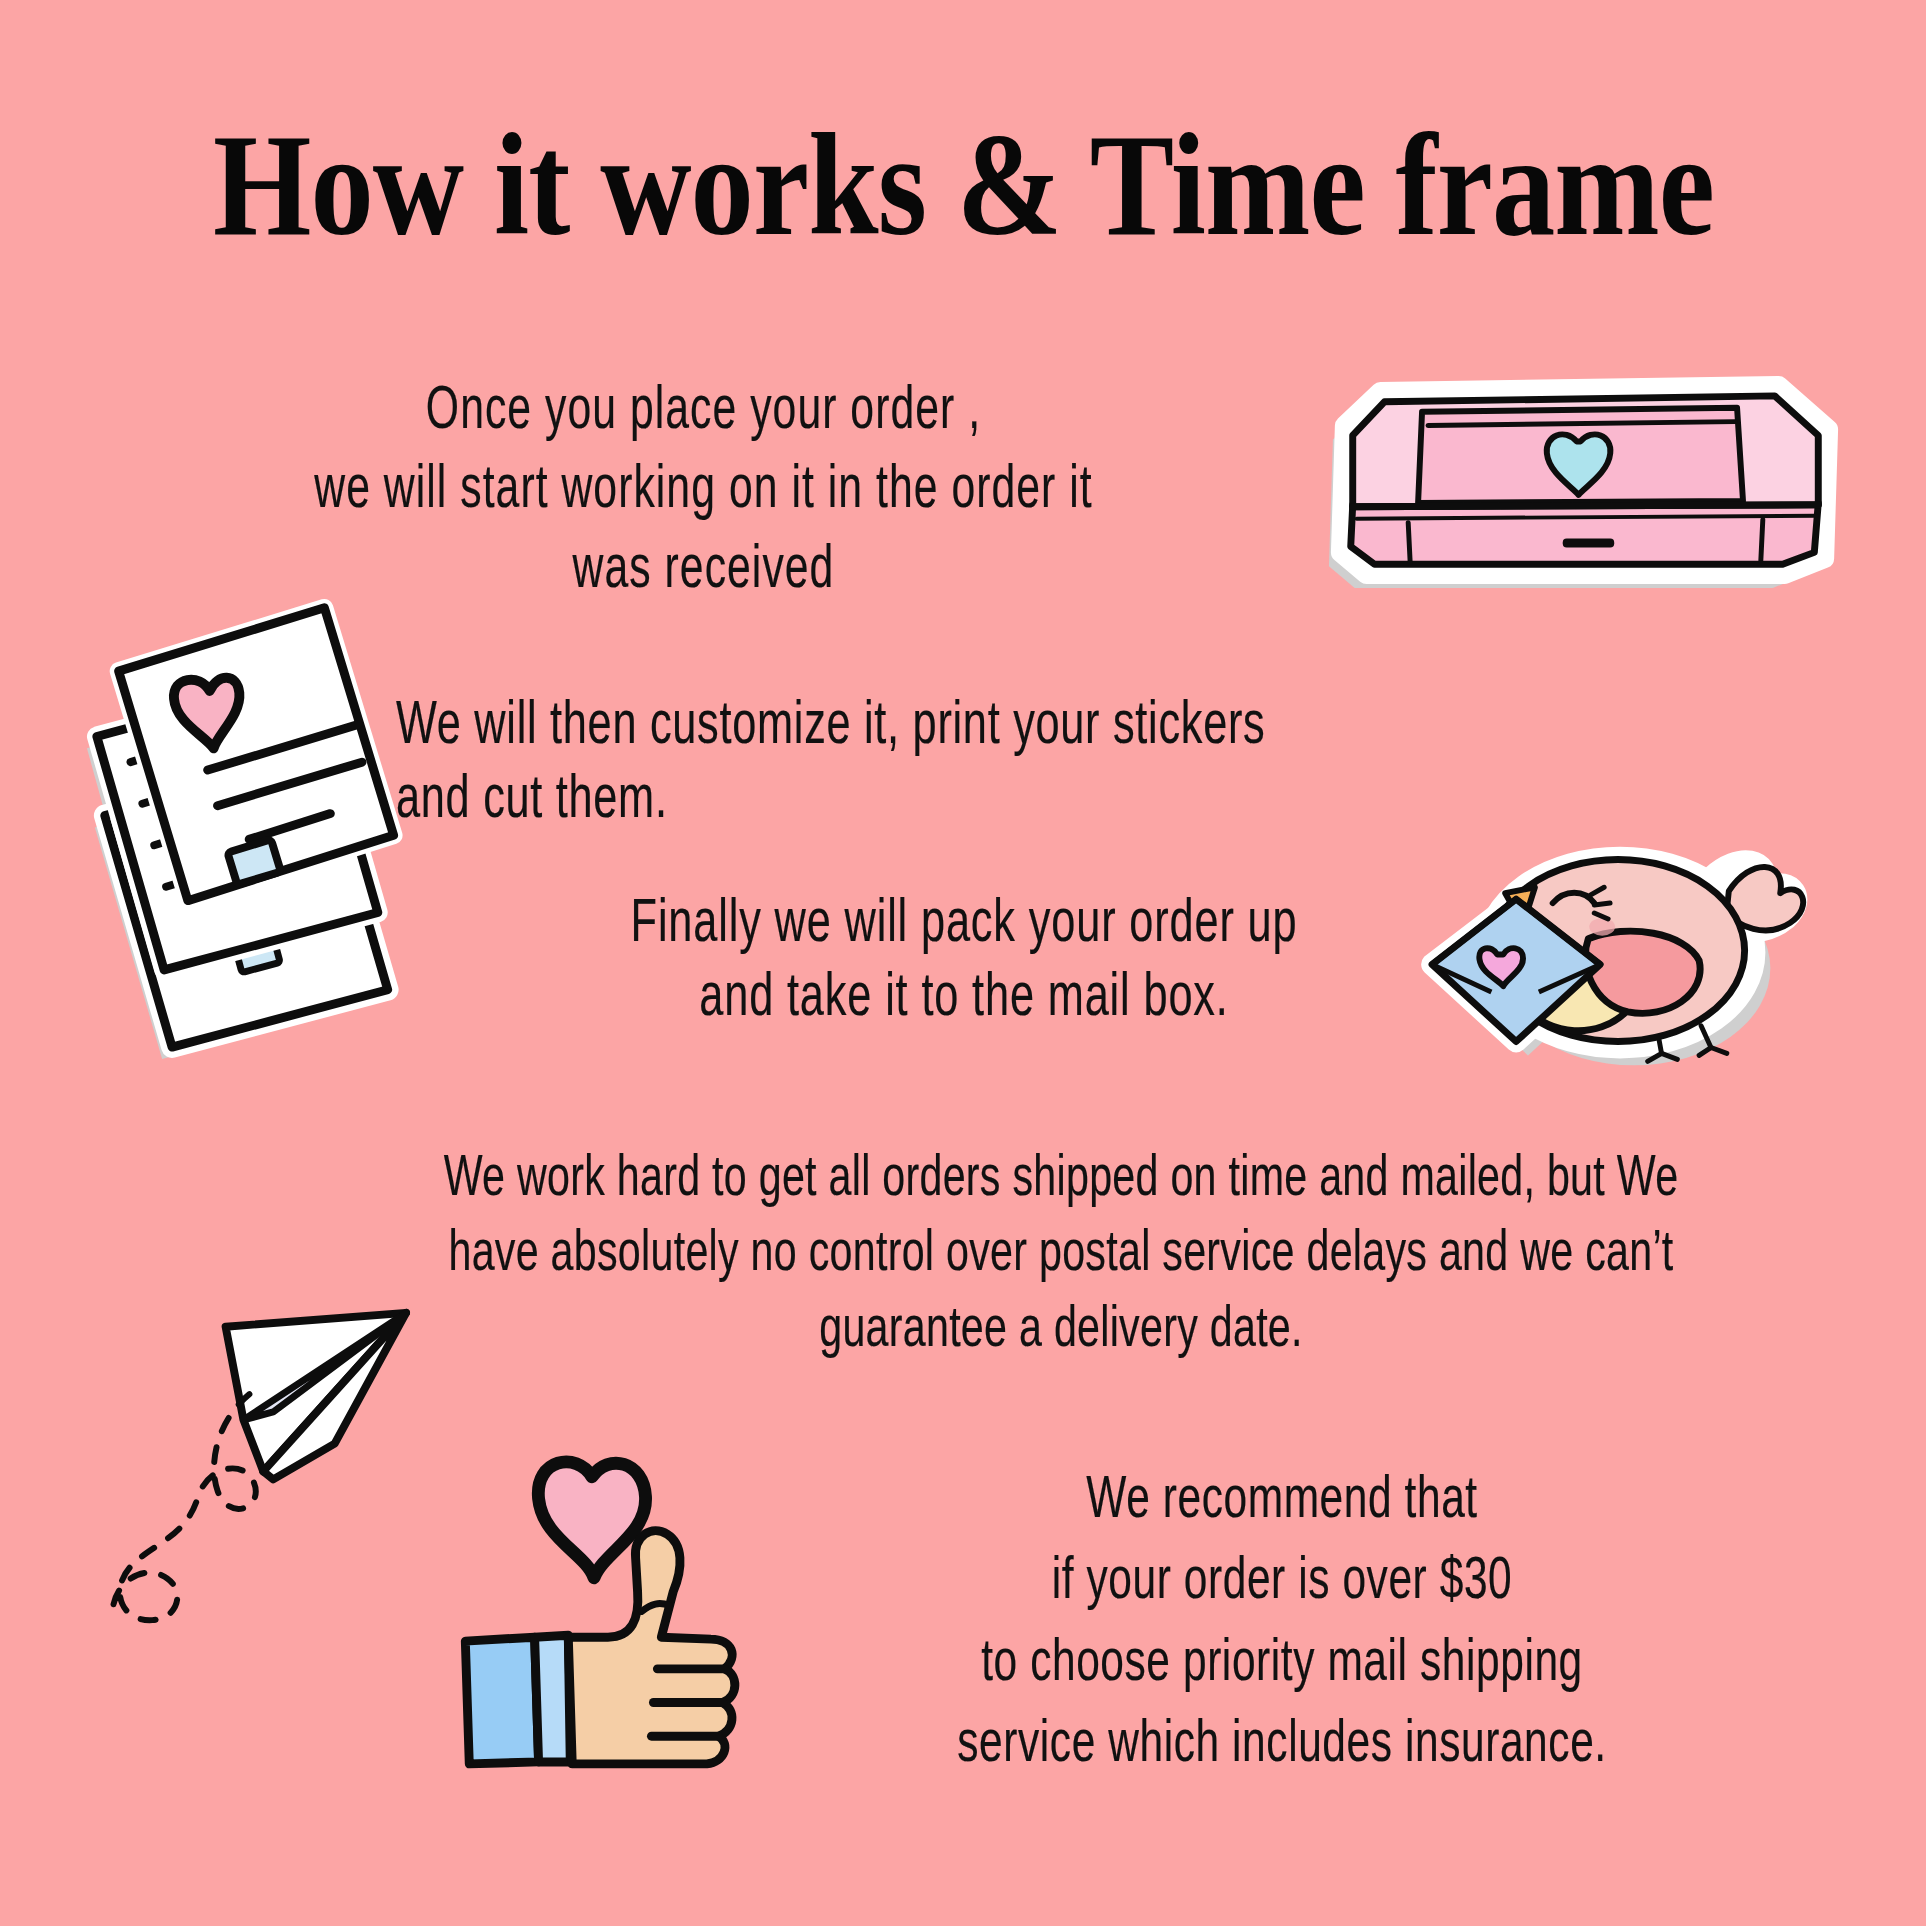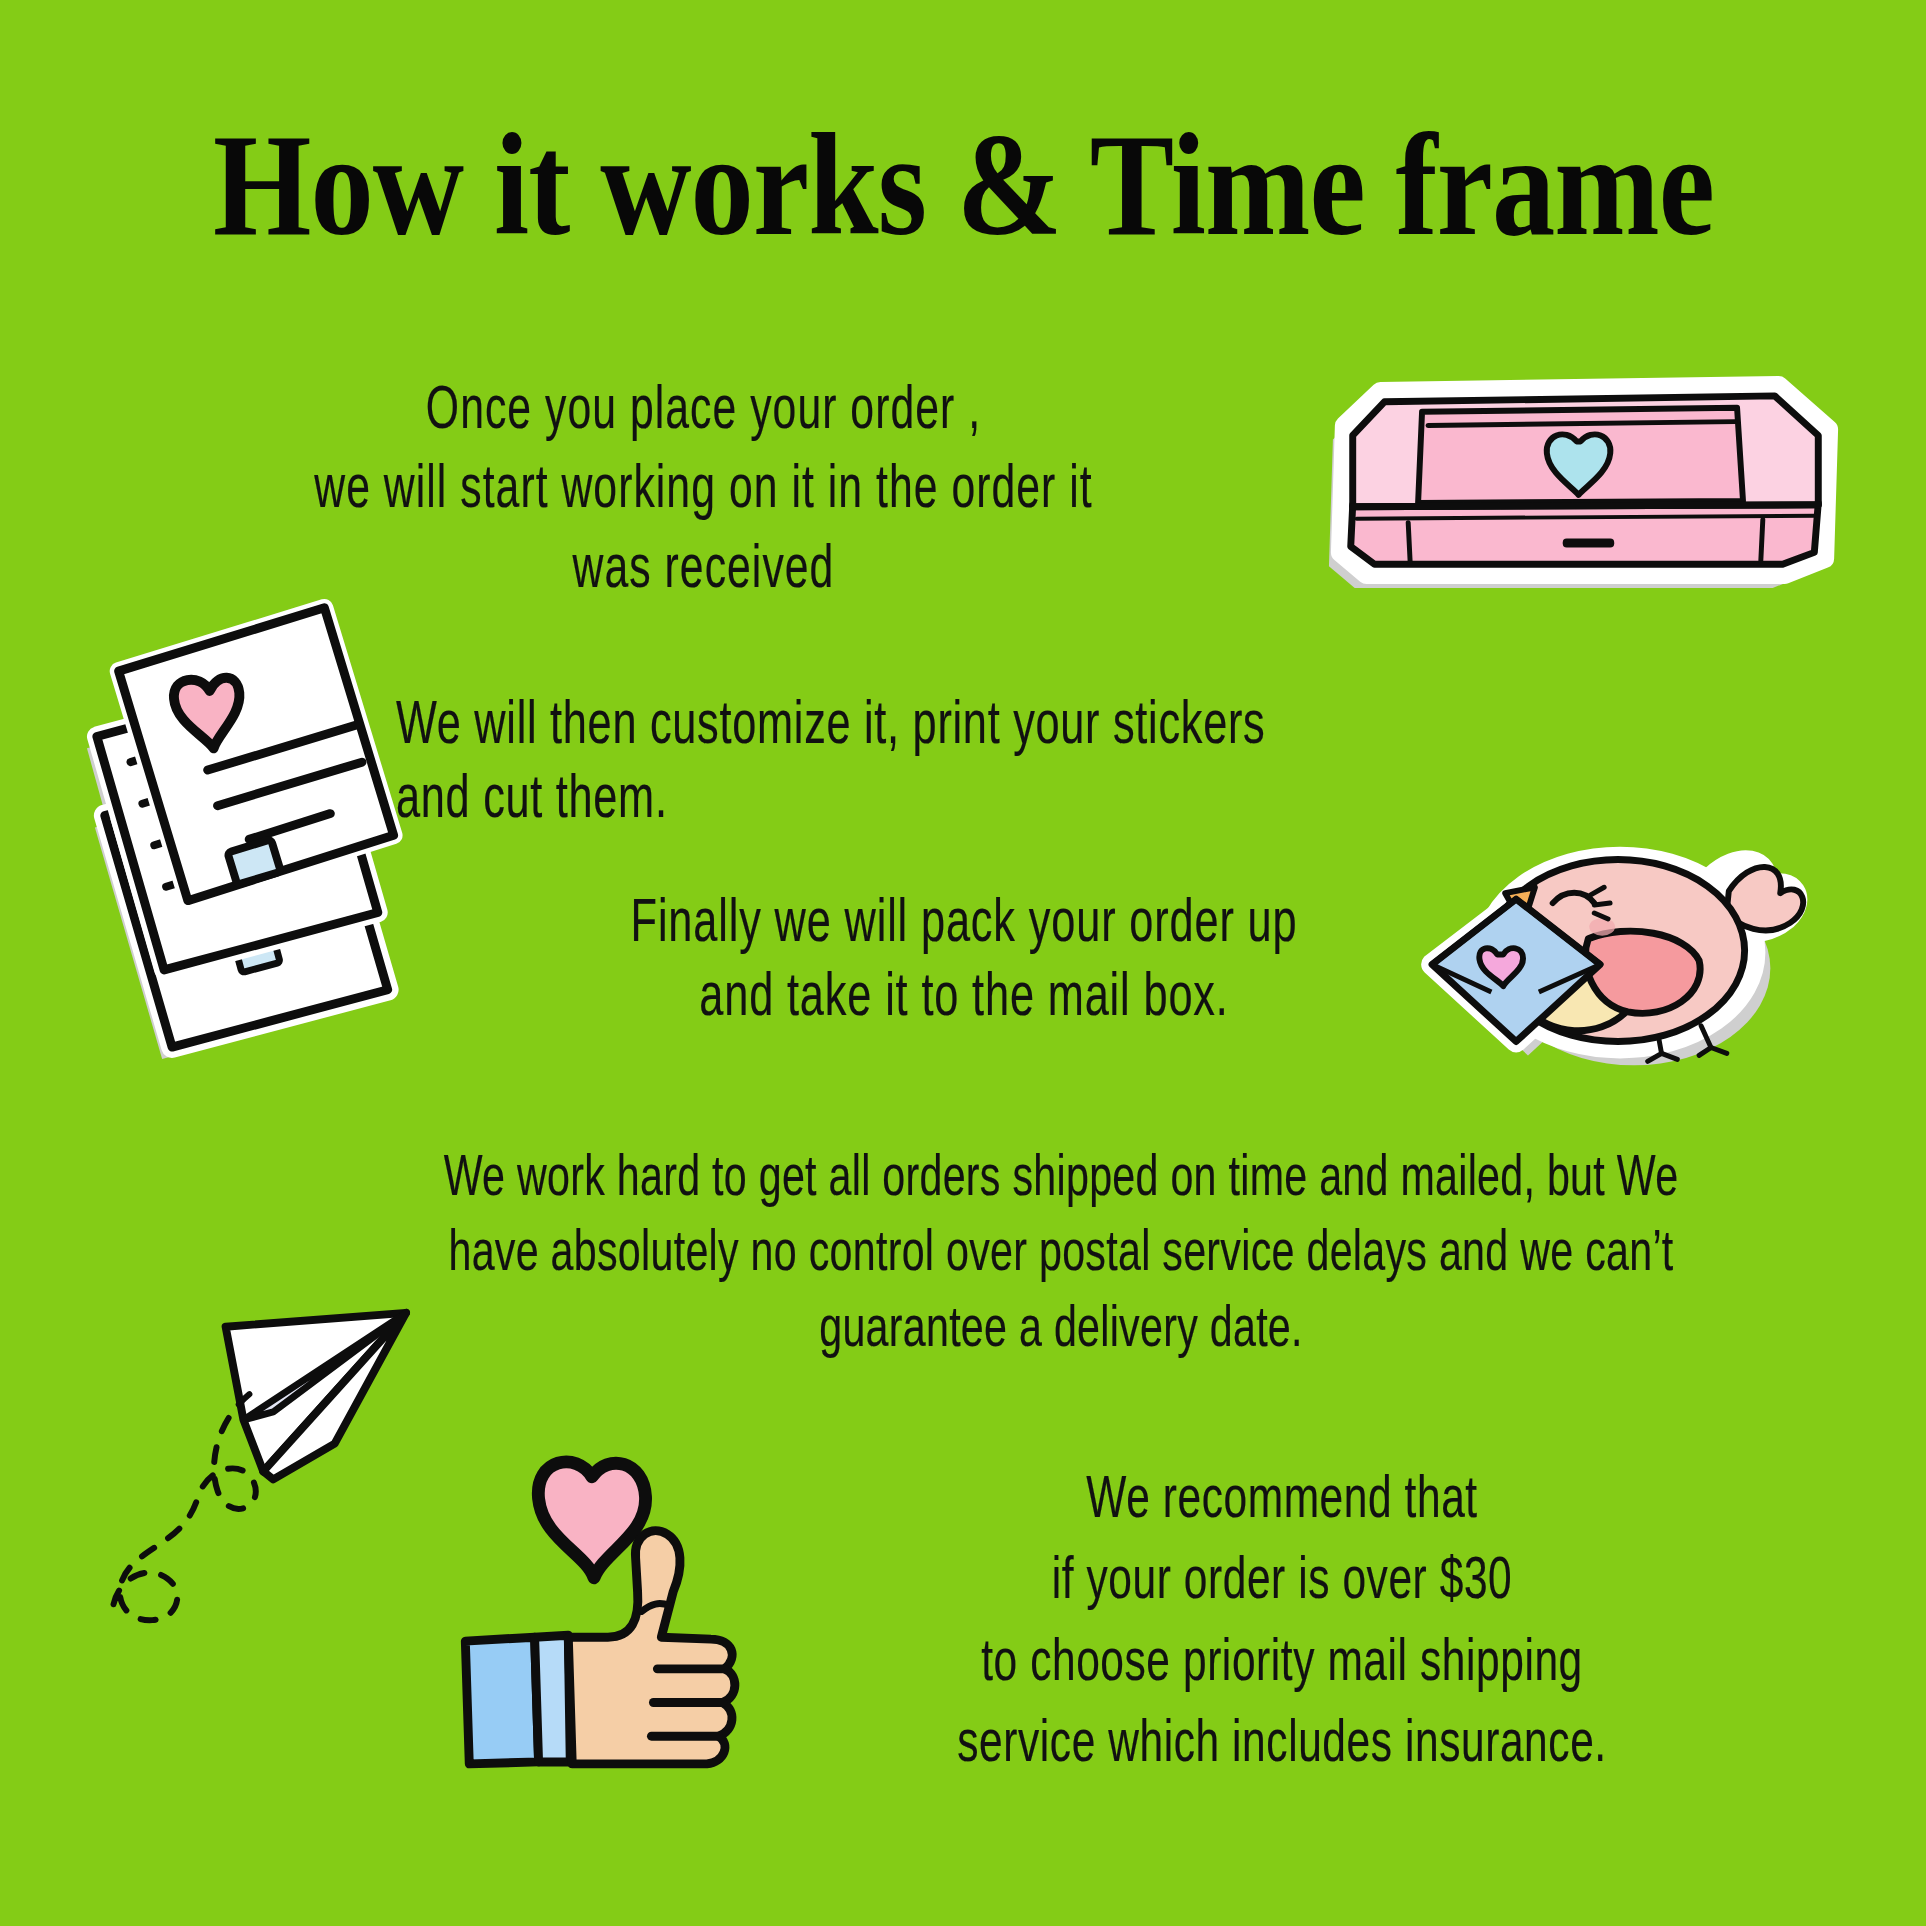--- a/index.html
+++ b/index.html
@@ -5,21 +5,21 @@
 <style>
   html, body {
     margin: 0;
     padding: 0;
     background: #ffffff;
   }
   #page {
     position: relative;
     width: 1927px;
     height: 1927px;
-    background: #84cc16;
+    background: #fca5a5;
     overflow: hidden;
     font-family: "Liberation Sans", sans-serif;
     -webkit-font-smoothing: antialiased;
   }
 
   
   .title {
     position: absolute;
     left: 0;
     top: 111px;

